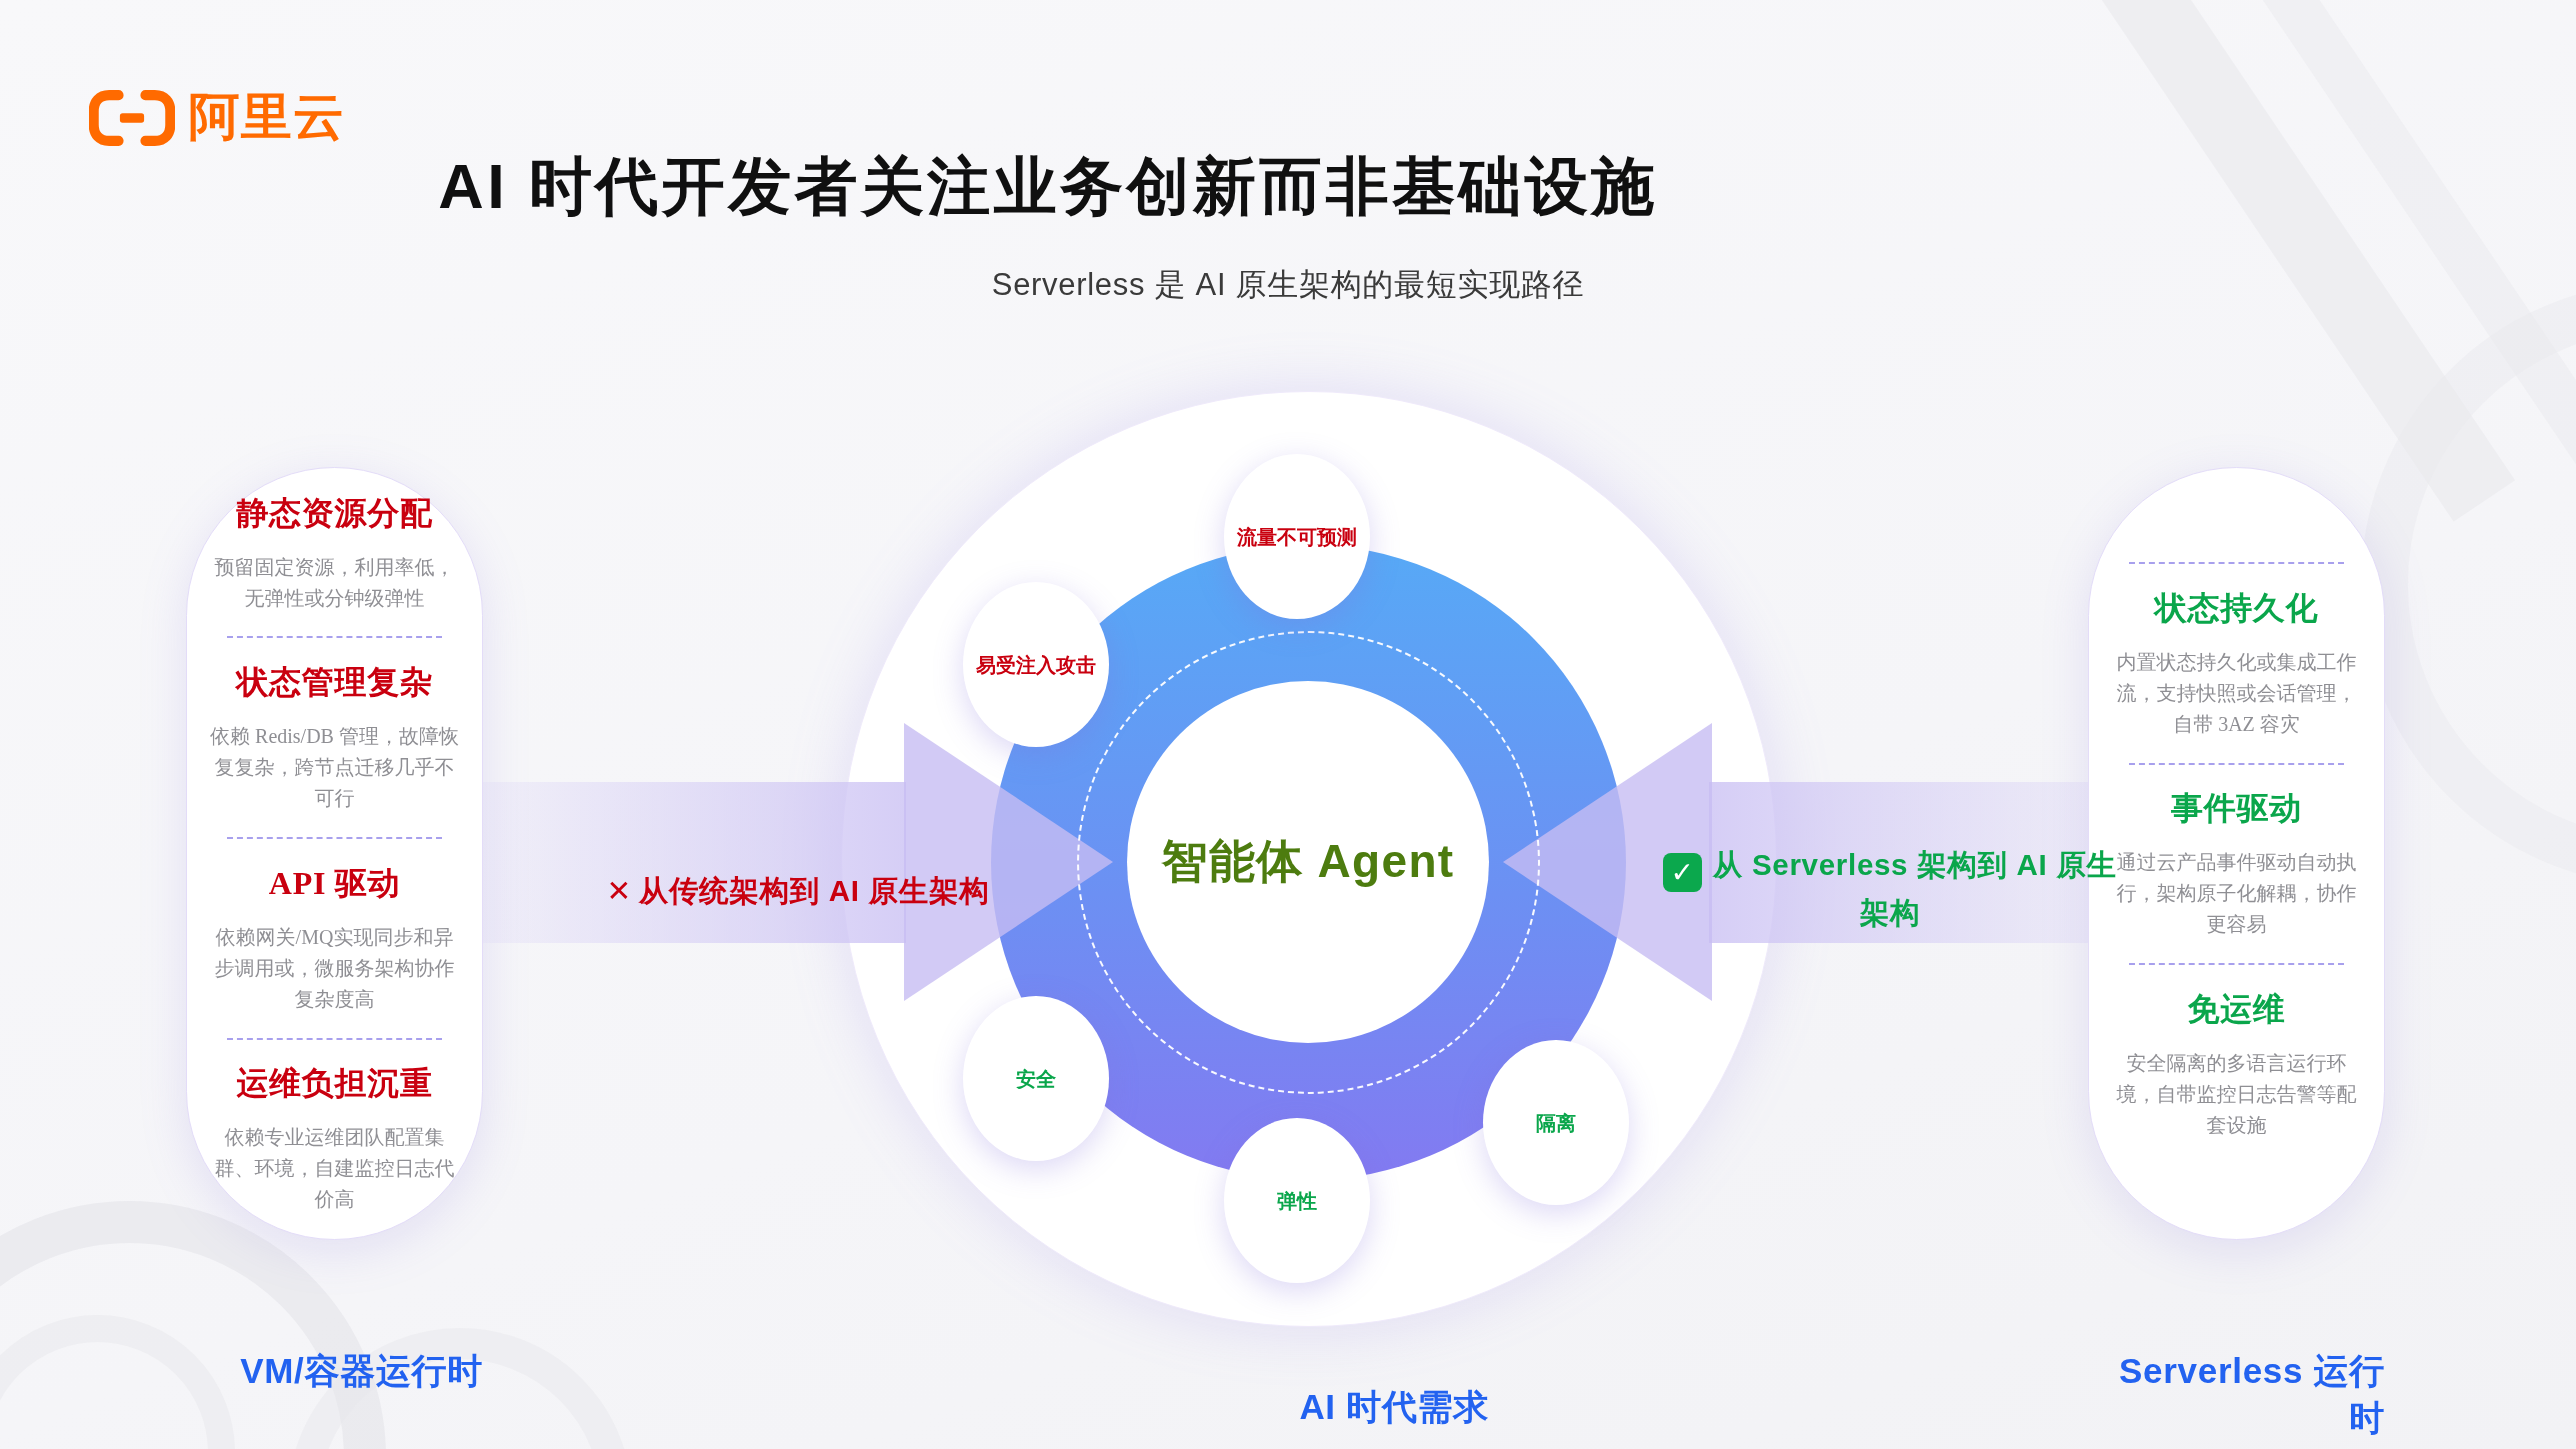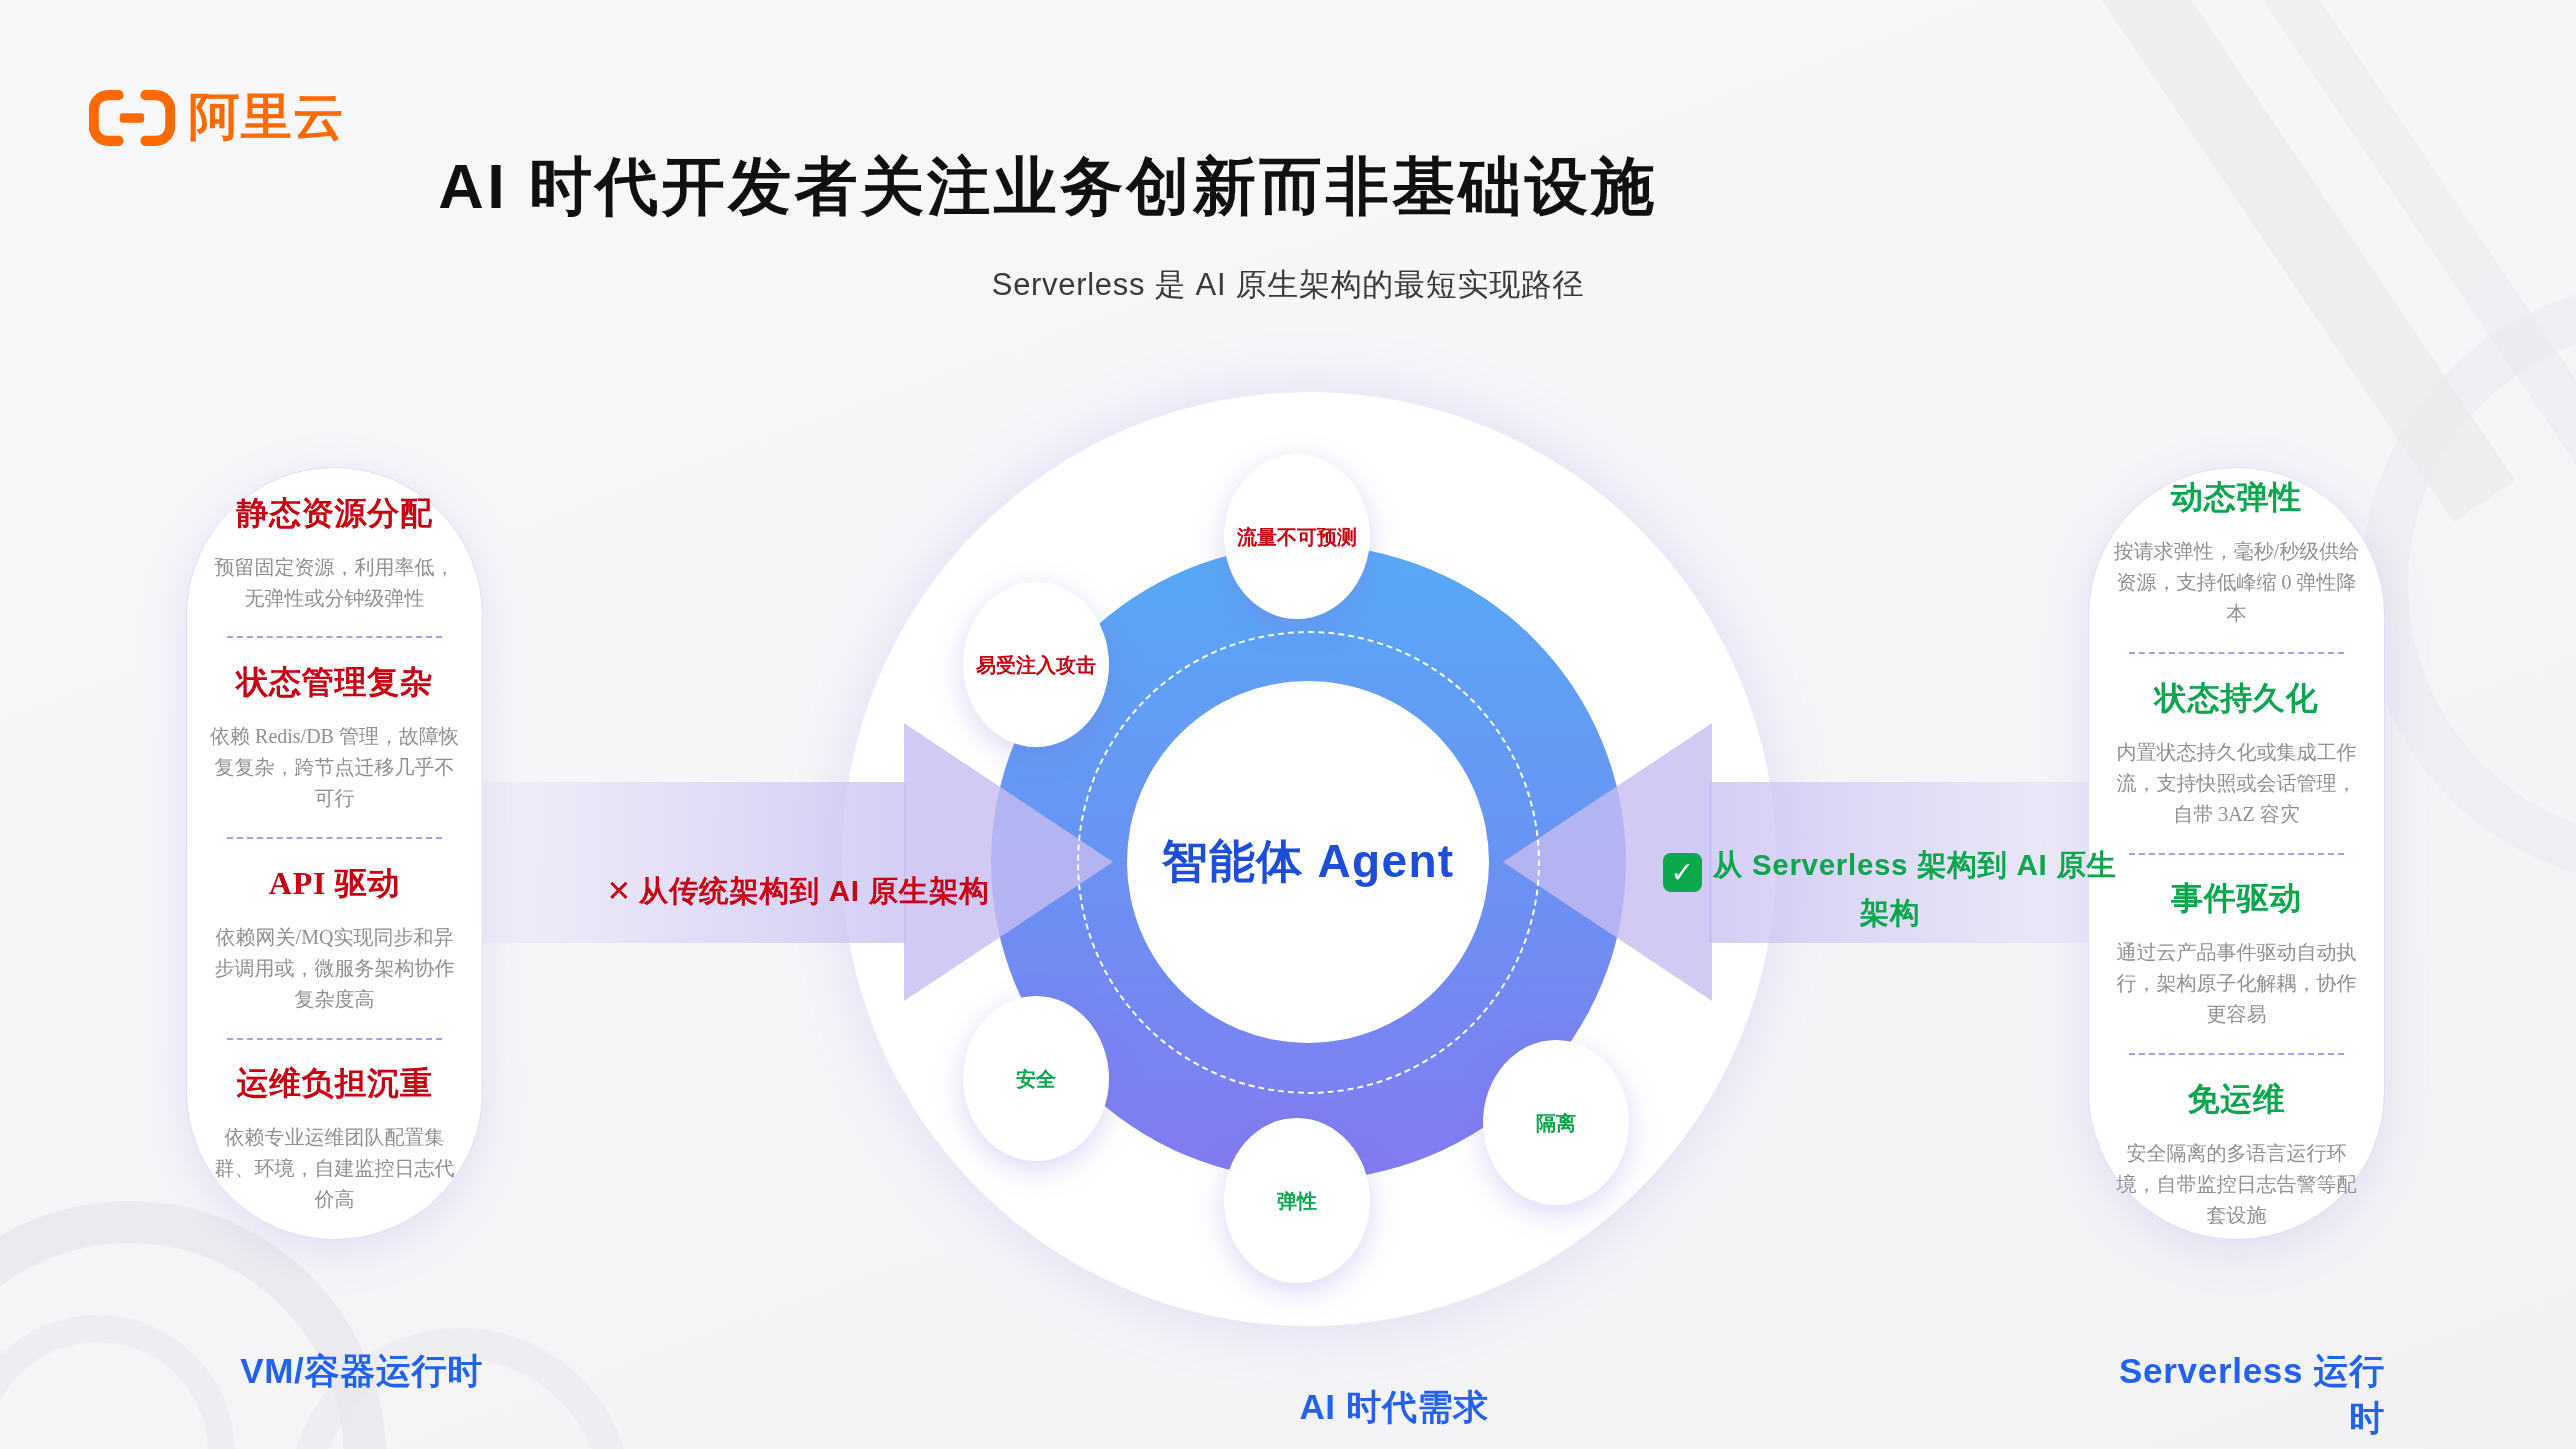--- a/index.html
+++ b/index.html
@@ -46,21 +46,21 @@
   .beam{position:absolute;top:782px;width:436px;height:161px;z-index:4;}
   .beam-left{left:470px;background:linear-gradient(90deg,rgba(224,218,248,.2),rgba(206,197,244,.85));}
   .beam-right{left:1709px;background:linear-gradient(270deg,rgba(224,218,248,.2),rgba(206,197,244,.85));}
   .arrowhead{position:absolute;top:723px;width:209px;height:278px;z-index:4;background:rgba(199,189,243,.8);}
   .arrowhead-left{left:904px;clip-path:polygon(0 0,100% 50%,0 100%);}
   .arrowhead-right{left:1503px;clip-path:polygon(100% 0,0 50%,100% 100%);}
   .dashed-circle{position:absolute;left:1077px;top:631px;width:463px;height:463px;
     border:2px dashed rgba(255,255,255,.95);border-radius:50%;z-index:4;box-sizing:border-box;}
   .agent-circle{position:absolute;left:1127px;top:681px;width:362px;height:362px;
     background:#fff;border-radius:50%;z-index:5;display:flex;align-items:center;justify-content:center;}
-  .agent-text{font-size:46px;font-weight:800;color:#1d4ed8;letter-spacing:1.3px;}
+  .agent-text{font-size:46px;font-weight:800;color:#4d7c0f;letter-spacing:1.3px;}
   .bubble{position:absolute;width:146px;height:165px;border-radius:50%;background:#fff;z-index:6;
     box-shadow:0 8px 30px rgba(130,110,220,.28);display:flex;align-items:center;justify-content:center;
     text-align:center;font-weight:700;font-size:20px;line-height:1.3;padding:0 10.7px;box-sizing:border-box;}
   .bubble-1{left:1224px;top:454px;}
   .bubble-2{left:963px;top:582px;}
   .bubble-3{left:1483px;top:582px;}
   .bubble-4{left:963px;top:996px;}
   .bubble-5{left:1483px;top:1040px;}
   .bubble-6{left:1224px;top:1118px;}
   
@@ -116,24 +116,20 @@
       <div class="pill-desc">依赖网关/MQ实现同步和异步调用或，微服务架构协作复杂度高</div>
     </div>
     <div class="pill-divider"></div>
     <div class="pill-section">
       <div class="pill-title risk">运维负担沉重</div>
       <div class="pill-desc">依赖专业运维团队配置集群、环境，自建监控日志代价高</div>
     </div>
   </div>
 
   <div class="pill pill-right">
-    <div class="pill-section">
-      <div class="pill-title benefit">动态弹性</div>
-      <div class="pill-desc">按请求弹性，毫秒/秒级供给资源，支持低峰缩 0 弹性降本</div>
-    </div>
     <div class="pill-divider"></div>
     <div class="pill-section">
       <div class="pill-title benefit">状态持久化</div>
       <div class="pill-desc">内置状态持久化或集成工作流，支持快照或会话管理，自带 3AZ 容灾</div>
     </div>
     <div class="pill-divider"></div>
     <div class="pill-section">
       <div class="pill-title benefit">事件驱动</div>
       <div class="pill-desc">通过云产品事件驱动自动执行，架构原子化解耦，协作更容易</div>
     </div>

